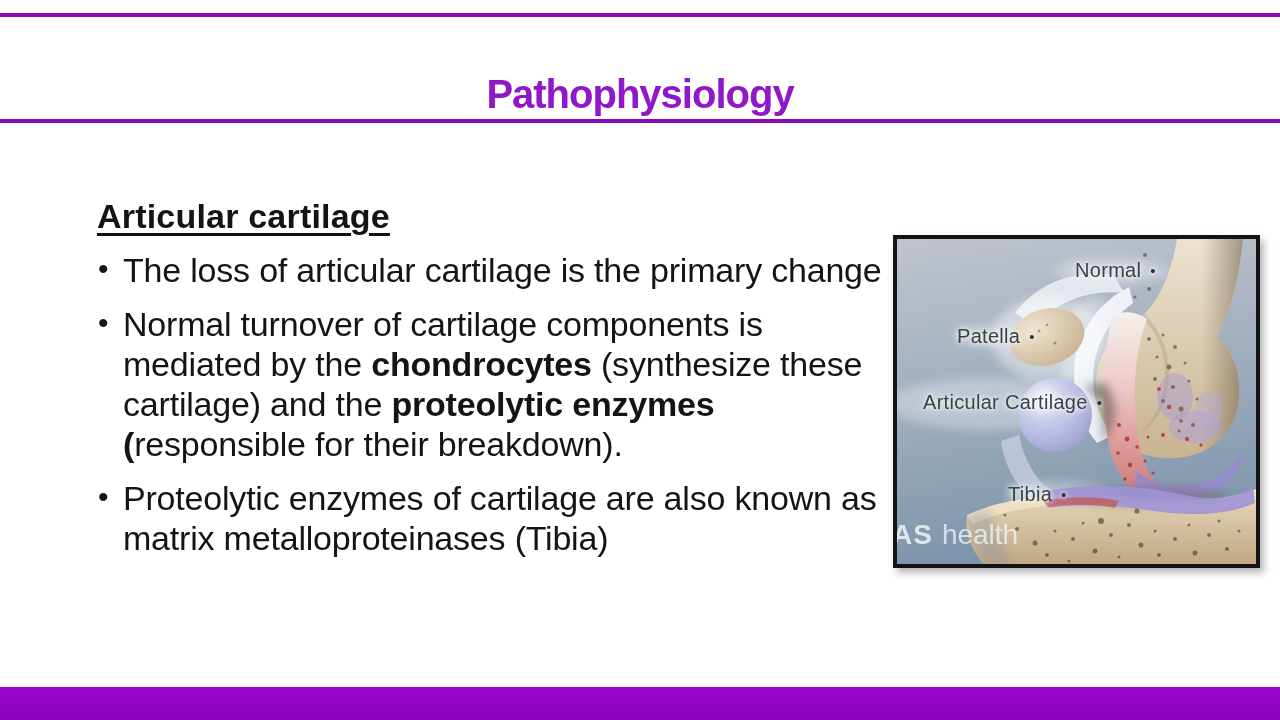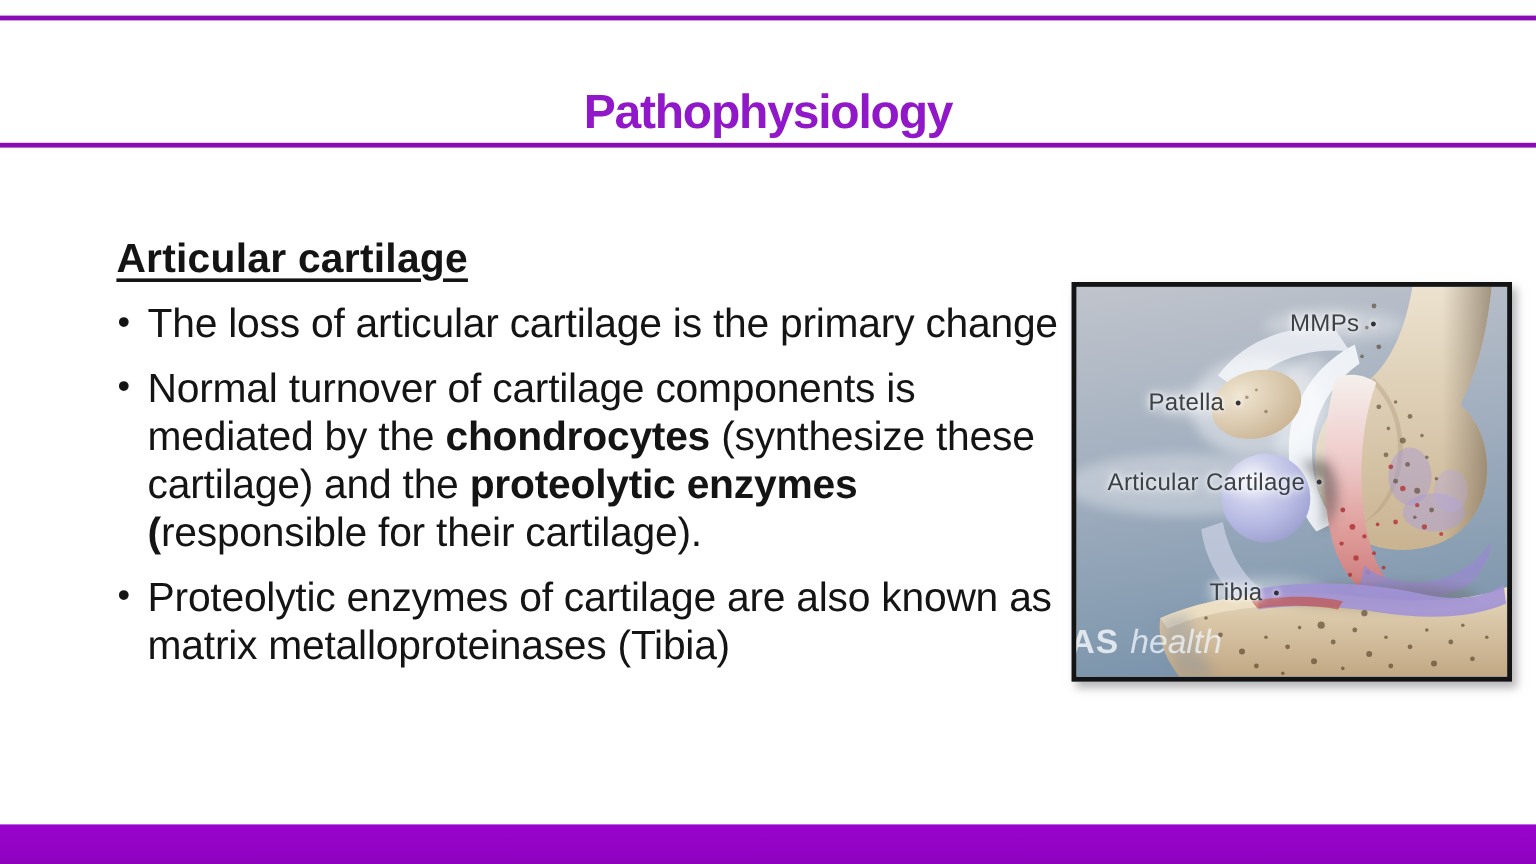--- a/index.html
+++ b/index.html
@@ -48,35 +48,35 @@
   }
   .fig-label .dot{margin-left:9px;font-size:15px;color:#303439;vertical-align:1px;}
   .lbl-femur{left:178px;top:20px;}
   .lbl-patella{left:60px;top:86px;}
   .lbl-articular{left:26px;top:152px;}
   .lbl-tibia{left:111px;top:244px;}
   .watermark{
     position:absolute;left:-5px;top:280px;font-size:28px;white-space:nowrap;
   }
   .wm-bold{font-weight:700;letter-spacing:1px;color:rgba(243,246,250,.82);}
-  .wm-italic{font-style:italic;font-weight:400;margin-left:9px;color:rgba(238,243,248,.78);}
+  .wm-italic{font-weight:400;margin-left:9px;color:rgba(238,243,248,.78);}
 </style>
 </head>
 <body>
 
 <div class="top-line"></div>
 <h1 class="slide-title">Pathophysiology</h1>
 <div class="divider-line"></div>
 <div class="bottom-bar"></div>
 
 <div class="content">
   <div class="heading">Articular cartilage</div>
   <ul class="bullets">
       <li><span class="marker">•</span><span class="bullet-body"><span>The loss of articular cartilage is the primary change</span></span></li>
-      <li><span class="marker">•</span><span class="bullet-body"><span>Normal turnover of cartilage components is</span><br><span>mediated by the </span><b>chondrocytes</b><span> (synthesize these</span><br><span>cartilage) and the </span><b>proteolytic enzymes</b><br><b>(</b><span>responsible for their cartilage).</span></span></li>
+      <li><span class="marker">•</span><span class="bullet-body"><span>Normal turnover of cartilage components is</span><br><span>mediated by the </span><b>chondrocytes</b><span> (synthesize these</span><br><span>cartilage) and the </span><b>proteolytic enzymes</b><br><b>(</b><span>responsible for their breakdown).</span></span></li>
       <li><span class="marker">•</span><span class="bullet-body"><span>Proteolytic enzymes of cartilage are also known as</span><br><span>matrix metalloproteinases (Tibia)</span></span></li>
     </ul>
 </div>
 
 <div class="figure">
   <svg viewBox="0 0 359 325" preserveAspectRatio="none" aria-hidden="true">
     <defs>
       <linearGradient id="bgG" x1="0" y1="0" x2="0.18" y2="1">
         <stop offset="0" stop-color="#c0c4cc"></stop>
         <stop offset="0.52" stop-color="#9fadbe"></stop>
@@ -221,21 +221,21 @@
       <circle cx="330" cy="310" r="2"></circle>
         <circle cx="342" cy="292" r="1.5"></circle>
         <circle cx="108" cy="276" r="1.5"></circle>
       <circle cx="172" cy="322" r="1.5"></circle>
         <circle cx="204" cy="282" r="3"></circle>
         <circle cx="240" cy="272" r="2.6"></circle>
     </g>
   </svg>
 
   <div class="fig-label lbl-femur">
-    <span>MMPs</span><span class="dot">•</span>
+    <span>Normal</span><span class="dot">•</span>
   </div>
   <div class="fig-label lbl-patella">
     <span>Patella</span><span class="dot">•</span>
   </div>
   <div class="fig-label lbl-articular">
     <span>Articular Cartilage</span><span class="dot">•</span>
   </div>
   <div class="fig-label lbl-tibia">
     <span>Tibia</span><span class="dot">•</span>
   </div>

